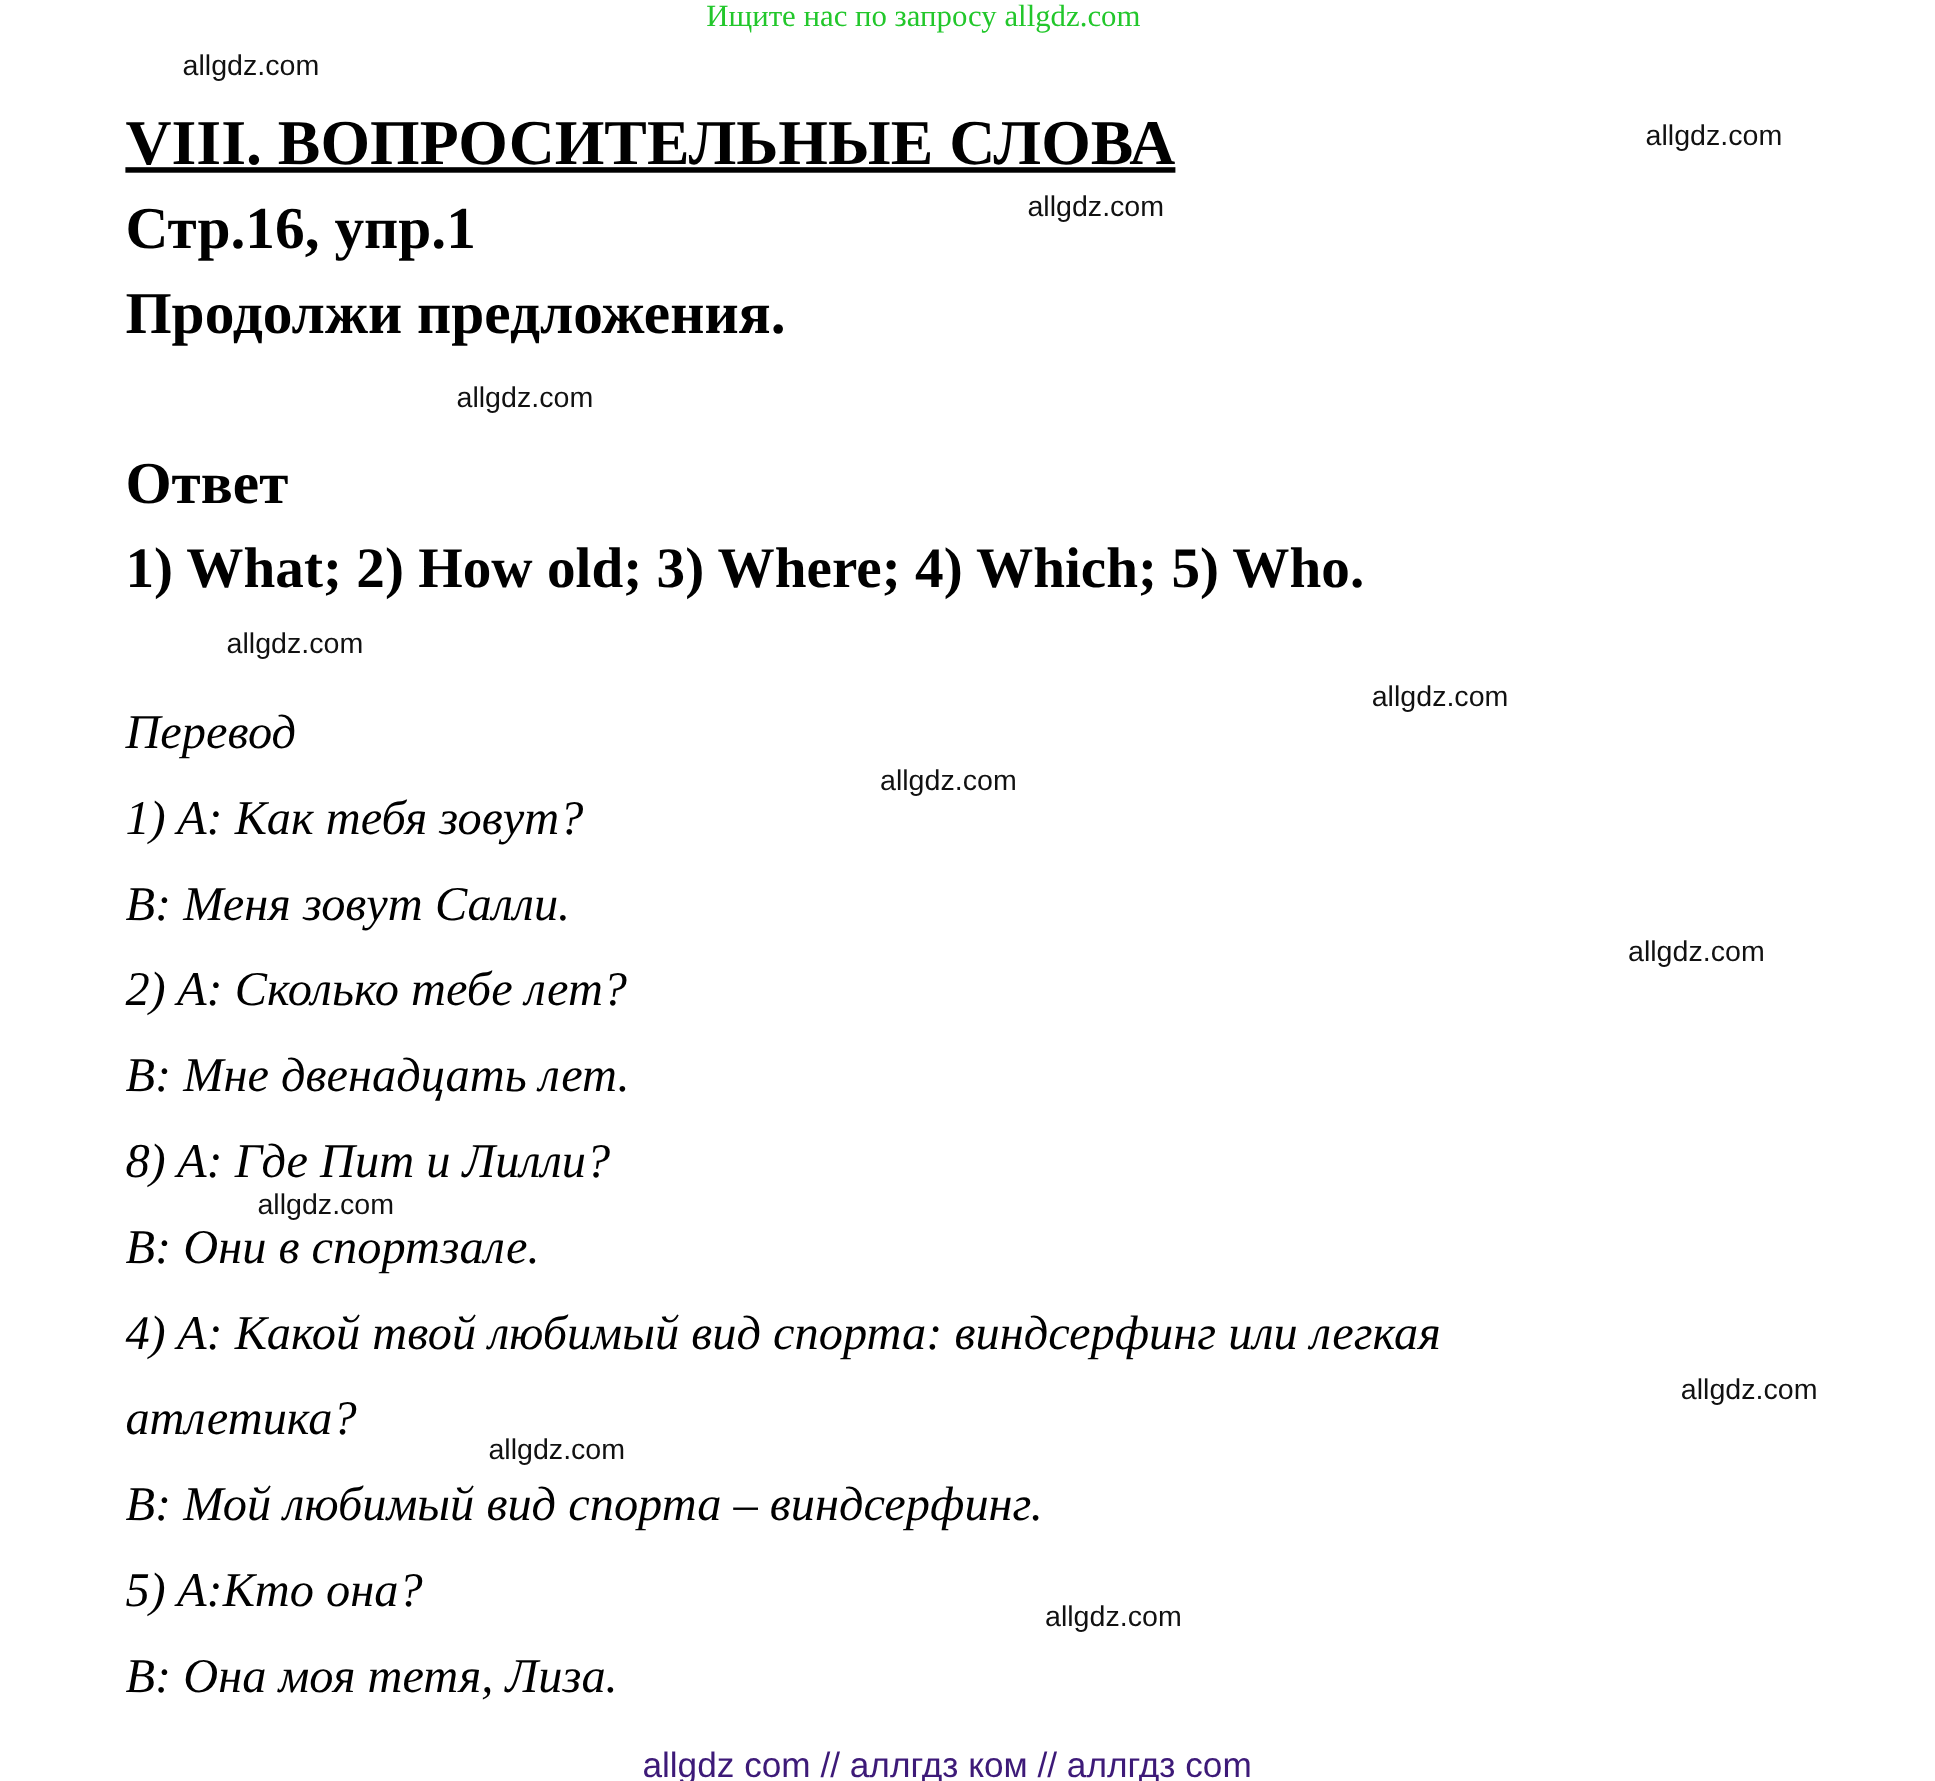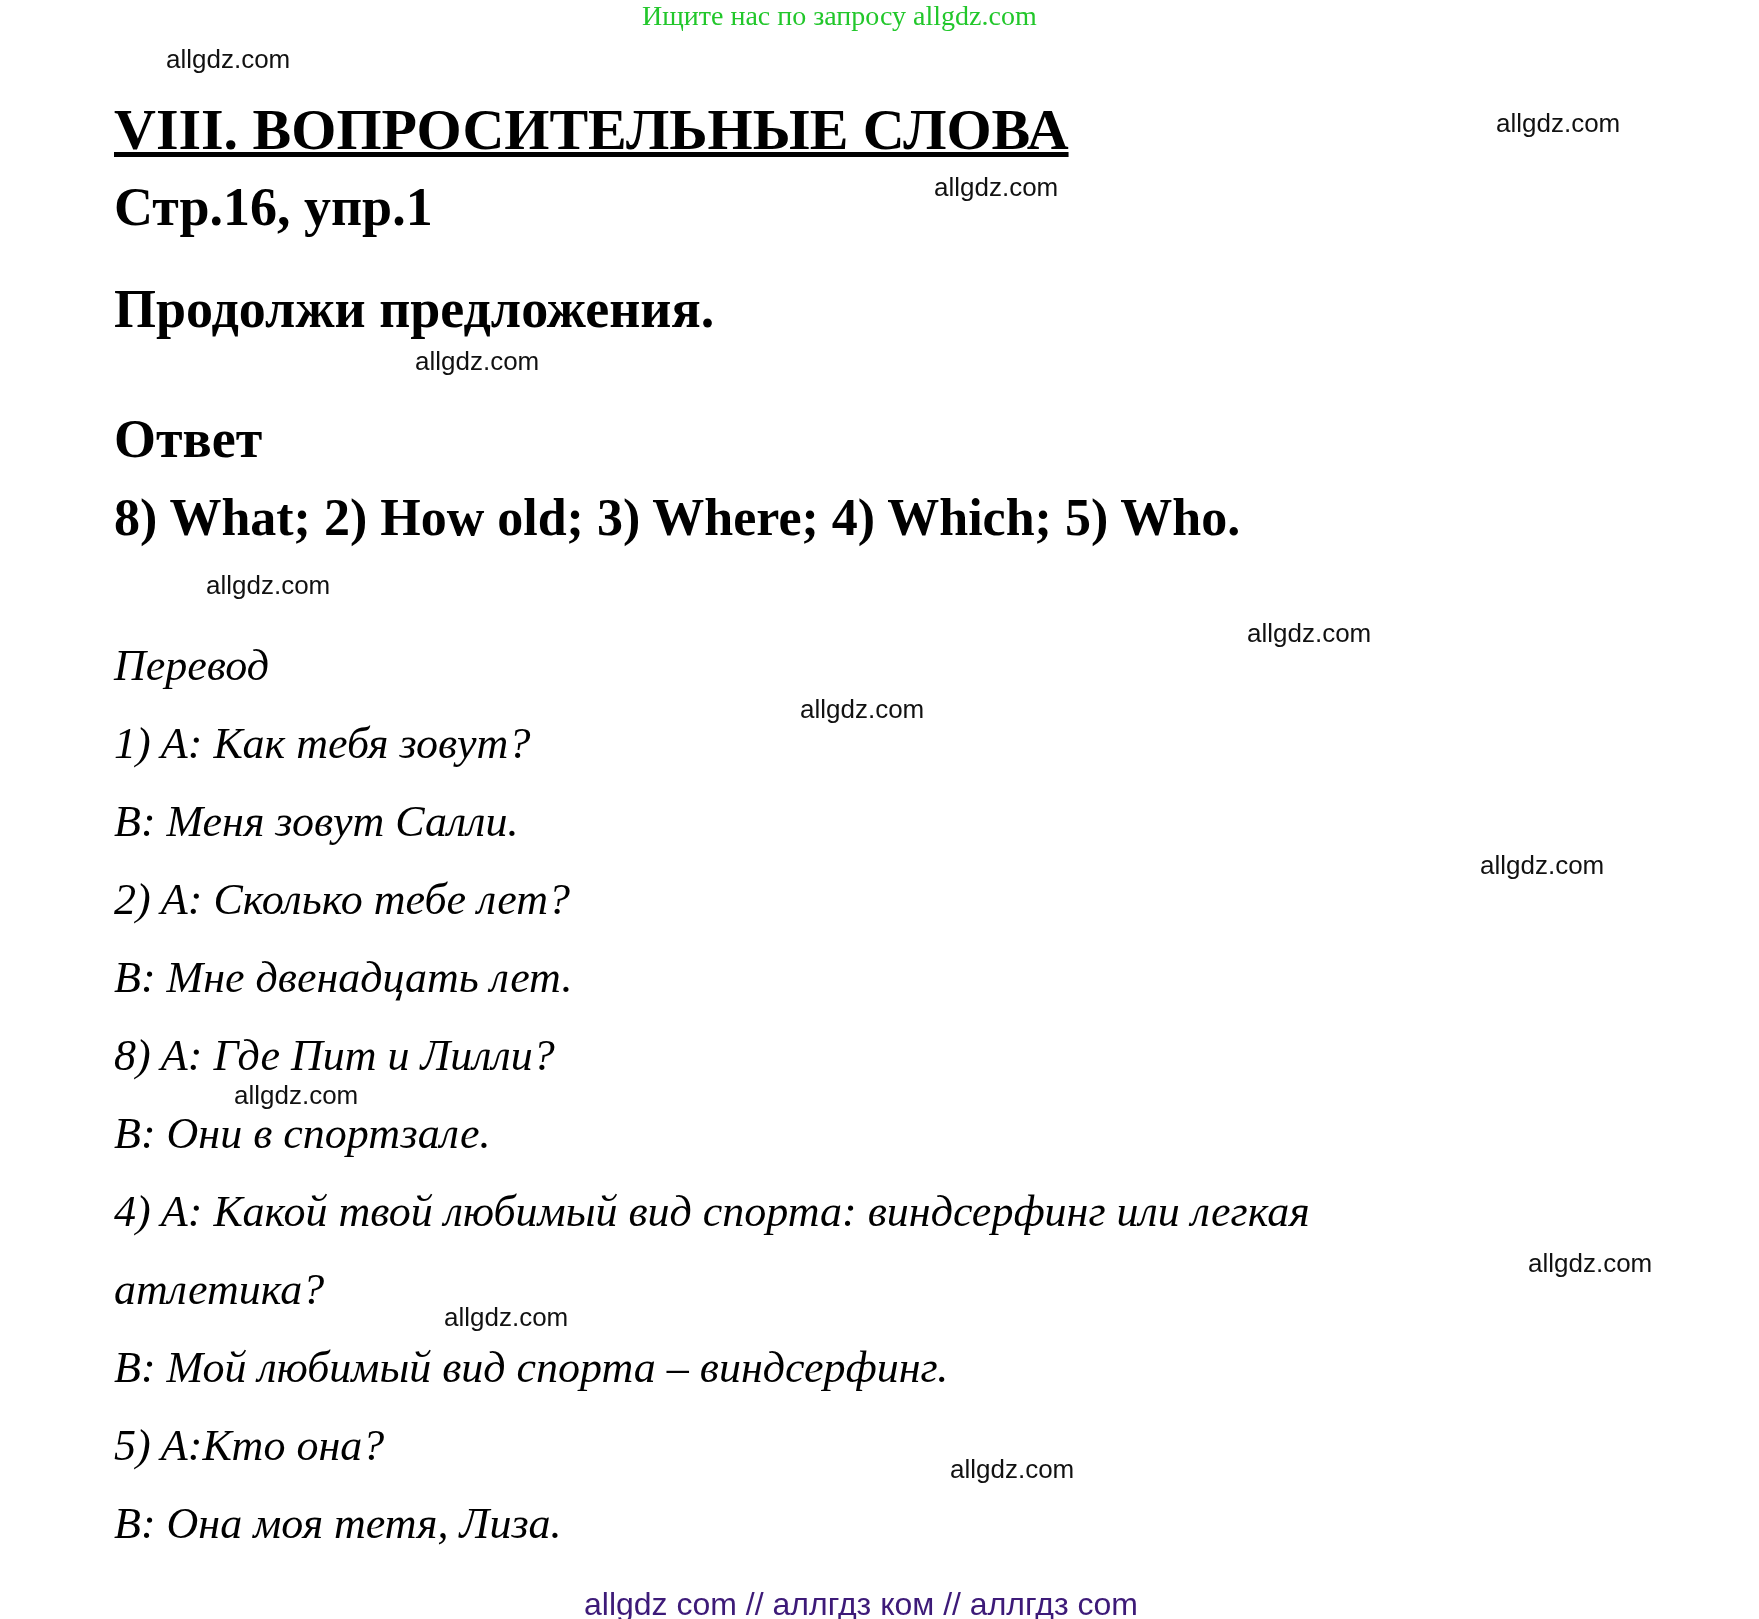--- a/index.html
+++ b/index.html
@@ -26,24 +26,24 @@
 <div class="abs wm" style="left:1247px; top:618px;">allgdz.com</div>
 <div class="abs wm" style="left:800px; top:694px;">allgdz.com</div>
 <div class="abs wm" style="left:1480px; top:850px;">allgdz.com</div>
 <div class="abs wm" style="left:234px; top:1080px;">allgdz.com</div>
 <div class="abs wm" style="left:1528px; top:1248px;">allgdz.com</div>
 <div class="abs wm" style="left:444px; top:1302px;">allgdz.com</div>
 <div class="abs wm" style="left:950px; top:1454px;">allgdz.com</div>
 
 <div class="abs h1" style="left:114px; top:96px;">VIII. ВОПРОСИТЕЛЬНЫЕ СЛОВА</div>
 <div class="abs h2" style="left:114px; top:176px;">Стр.16, упр.1</div>
-<div class="abs h2" style="left:114px; top:254px;margin-top:24px;">Продолжи предложения.</div>
+<div class="abs h2" style="left:114px; top:254px;">Продолжи предложения.</div>
 
 <div class="abs h2" style="left:114px; top:408px;">Ответ</div>
-<div class="abs ans" style="left:114px; top:488px;">8) What; 2) How old; 3) Where; 4) Which; 5) Who.</div>
+<div class="abs ans" style="left:114px; top:488px;">1) What; 2) How old; 3) Where; 4) Which; 5) Who.</div>
 
 <div class="abs tr" style="left:114px; top:640px;">Перевод</div>
 <div class="abs tr" style="left:114px; top:718px;text-align:center;">1) A: Как тебя зовут?</div>
 <div class="abs tr" style="left:114px; top:796px;">B: Меня зовут Салли.</div>
 <div class="abs tr" style="left:114px; top:874px;">2) A: Сколько тебе лет?</div>
 <div class="abs tr" style="left:114px; top:952px;">B: Мне двенадцать лет.</div>
 <div class="abs tr" style="left:114px; top:1030px;">8) A: Где Пит и Лилли?</div>
 <div class="abs tr" style="left:114px; top:1108px;">B: Они в спортзале.</div>
 <div class="abs tr" style="left:114px; top:1186px;">4) A: Какой твой любимый вид спорта: виндсерфинг или легкая</div>
 <div class="abs tr" style="left:114px; top:1264px;">атлетика?</div>

